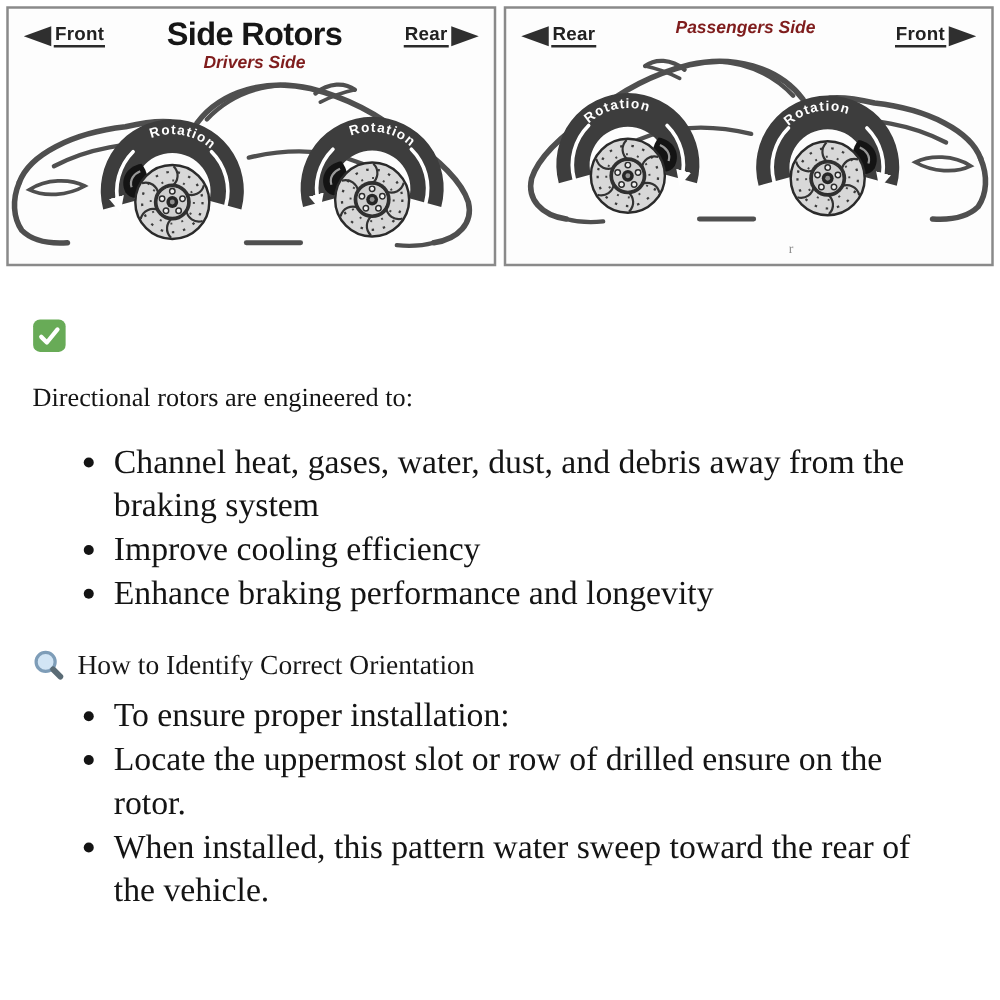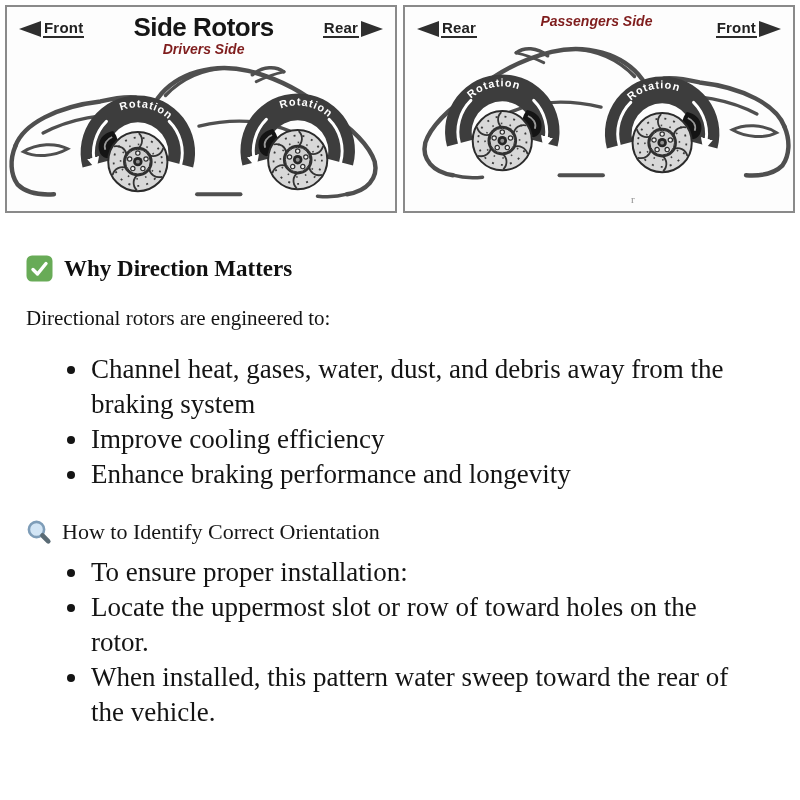--- a/index.html
+++ b/index.html
@@ -172,38 +172,37 @@
 </div>
 
 <div class="article">
 
 
   <div class="sec-heading">
     <svg class="emoji-svg" width="27" height="27" viewBox="0 0 27 27">
       <rect x="0.5" y="0.5" width="26" height="26" rx="5.5" fill="#68ab57"></rect>
       <path d="M7,14.5 L11.5,19 L20,8.5" fill="none" stroke="#ffffff" stroke-width="3.4" stroke-linecap="round" stroke-linejoin="round"></path>
     </svg>
-    <span class="h-text">Why Direction Matters</span>
   </div>
 
   <p class="lead">Directional rotors are engineered to:</p>
 
   <ul class="bullets">
     <li>Channel heat, gases, water, dust, and debris away from the braking system</li>
     <li>Improve cooling efficiency</li>
     <li>Enhance braking performance and longevity</li>
   </ul>
 
   <div class="sec-heading2">
     <svg class="emoji-svg" width="26" height="26" viewBox="0 0 26 26">
       <circle cx="10.5" cy="10.5" r="7.6" fill="#d2e5f5" stroke="#7e9db8" stroke-width="2.6"></circle>
       <line x1="16.5" y1="16.5" x2="22.3" y2="22.3" stroke="#5a6b75" stroke-width="4.6" stroke-linecap="round"></line>
     </svg>
     <span class="h-text">How to Identify Correct Orientation</span>
   </div>
 
   <ul class="bullets" style="">
     <li>To ensure proper installation:</li>
-    <li>Locate the uppermost slot or row of toward holes on the rotor.</li>
+    <li>Locate the uppermost slot or row of drilled ensure on the rotor.</li>
     <li>When installed, this pattern water sweep toward the rear of the vehicle.</li>
   </ul>
 
 </div>
 
 </body></html>

